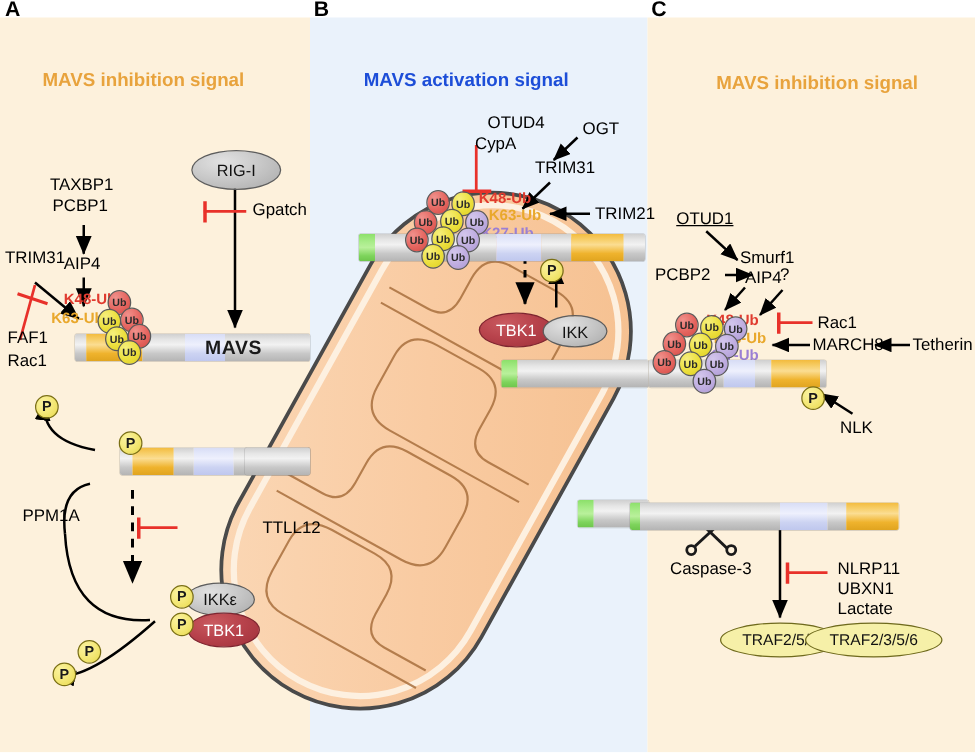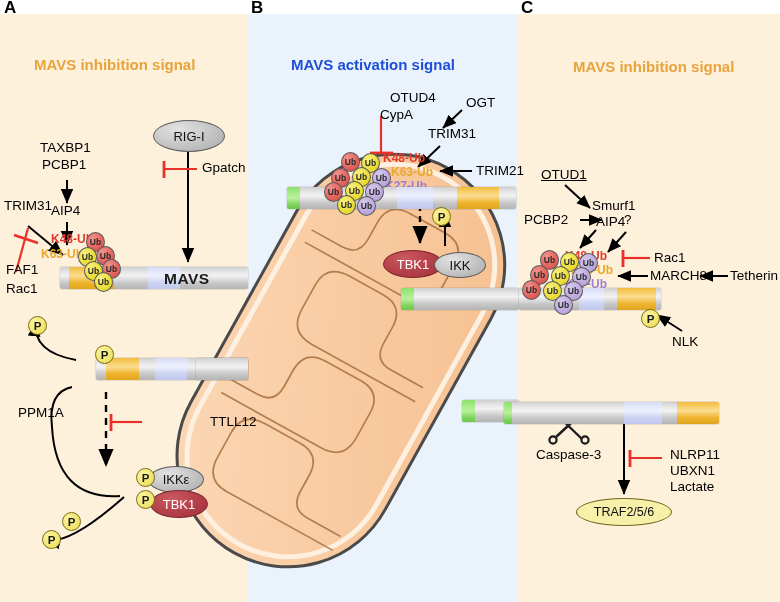--- a/index.html
+++ b/index.html
@@ -408,14 +408,15 @@
     <div class="seg seg-orange" style="width:42px;"></div>
   </div>
 
   <div class="lbl" style="left:536px; top:447px;">Caspase-3</div>
 
   <div class="lbl" style="left:670px; top:447px;">NLRP11</div>
   <div class="lbl" style="left:670px; top:463px;">UBXN1</div>
   <div class="lbl" style="left:670px; top:479px;">Lactate</div>
 
   <div class="oval oval-yellow" style="left:576px; top:498px; width:96px; height:28px; font-size:12.5px;">TRAF2/5/6</div>
+  <div class="oval oval-yellow" style="left:644px; top:498px; width:110px; height:28px; font-size:12.5px;">TRAF2/3/5/6</div>
 
 </div>
 
 </body></html>

